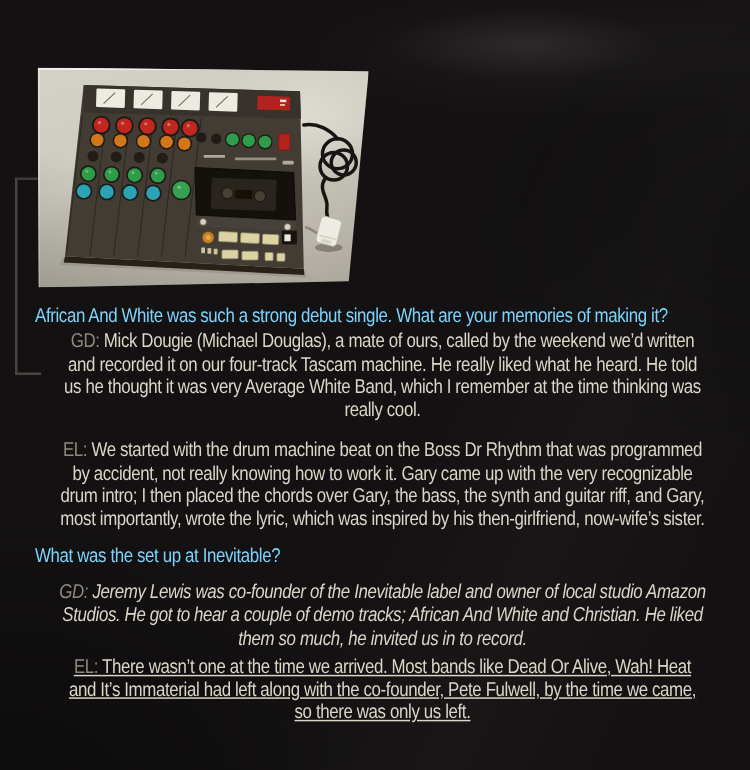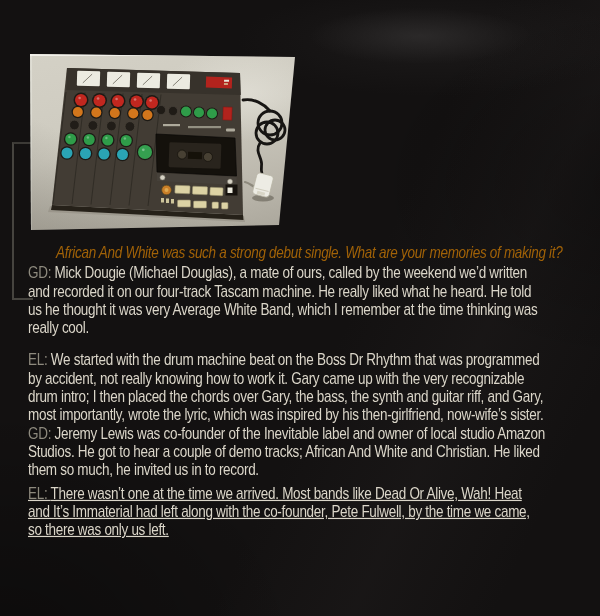--- a/index.html
+++ b/index.html
@@ -38,22 +38,22 @@
       linear-gradient(205deg, rgba(0,0,0,0) 62%, rgba(88,84,74,.30) 100%);
   }
   #photo svg{position:absolute;left:0;top:0;}
   
   #interview{
     position:absolute;left:28px;top:240px;width:556px;z-index:3;
     font-size:13.5px;letter-spacing:-0.3px;line-height:18.3px;
   }
   #interview .block{margin:0;}
   #interview .line{white-space:nowrap;transform:scaleY(1.18);transform-origin:50% 50%;}
-  #interview .question{font-style:italic;color:#a16207;margin-left:28px;}
-  #interview .answer{color:#dbd6c9;}
+  #interview .question{color:#7dd3fc;}
+  #interview .answer{color:#dbd6c9;text-align:center;}
   #interview .speaker{color:#8e8a7e;}
 </style>
 </head>
 <body>
 
 <div id="bg-sheen"></div>
 <div id="bracket"></div>
 
 <div id="photo">
   <svg width="265" height="176" viewBox="0 0 265 176">
@@ -270,21 +270,24 @@
       <div class="line">and recorded it on our four-track Tascam machine. He really liked what he heard. He told</div>
       <div class="line">us he thought it was very Average White Band, which I remember at the time thinking was</div>
       <div class="line">really cool.</div>
     </div>
     <div class="block answer" style="margin-top: 14px;">
       <div class="line"><span class="speaker">EL: </span>We started with the drum machine beat on the Boss Dr Rhythm that was programmed</div>
       <div class="line">by accident, not really knowing how to work it. Gary came up with the very recognizable</div>
       <div class="line">drum intro; I then placed the chords over Gary, the bass, the synth and guitar riff, and Gary,</div>
       <div class="line">most importantly, wrote the lyric, which was inspired by his then-girlfriend, now-wife’s sister.</div>
     </div>
-    <div class="block answer" style="">
+    <div class="block question" style="margin-top: 11px;">
+      <div class="line">What was the set up at Inevitable?</div>
+    </div>
+    <div class="block answer" style="margin-top: 11px; font-style: italic;">
       <div class="line"><span class="speaker">GD: </span>Jeremy Lewis was co-founder of the Inevitable label and owner of local studio Amazon</div>
       <div class="line">Studios. He got to hear a couple of demo tracks; African And White and Christian. He liked</div>
       <div class="line">them so much, he invited us in to record.</div>
     </div>
     <div class="block answer" style="margin-top: 5px; text-decoration: underline;">
       <div class="line"><span class="speaker">EL: </span>There wasn’t one at the time we arrived. Most bands like Dead Or Alive, Wah! Heat</div>
       <div class="line">and It’s Immaterial had left along with the co-founder, Pete Fulwell, by the time we came,</div>
       <div class="line">so there was only us left.</div>
     </div>
   </div>

